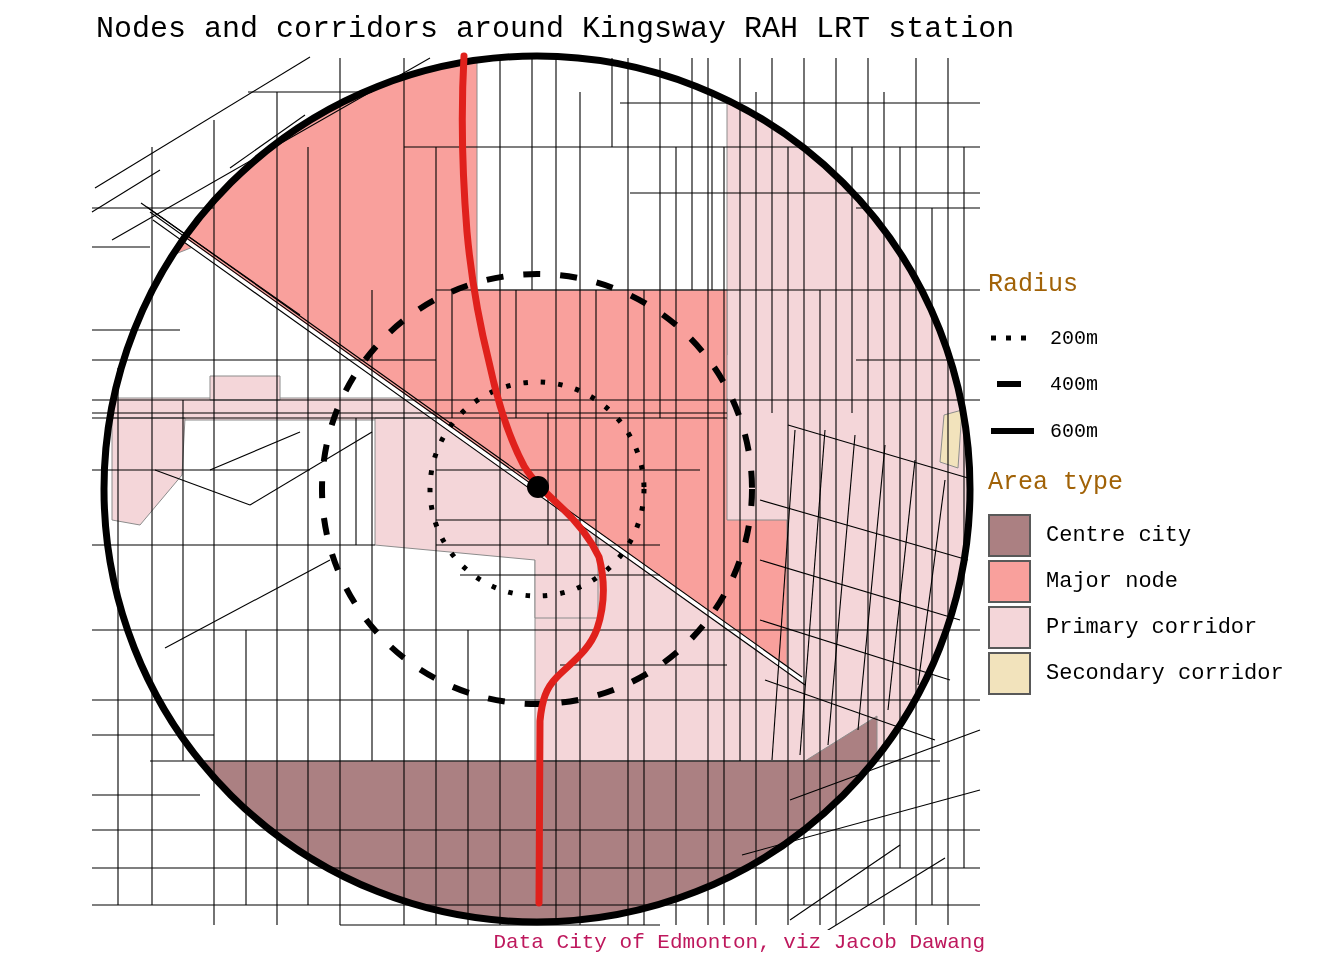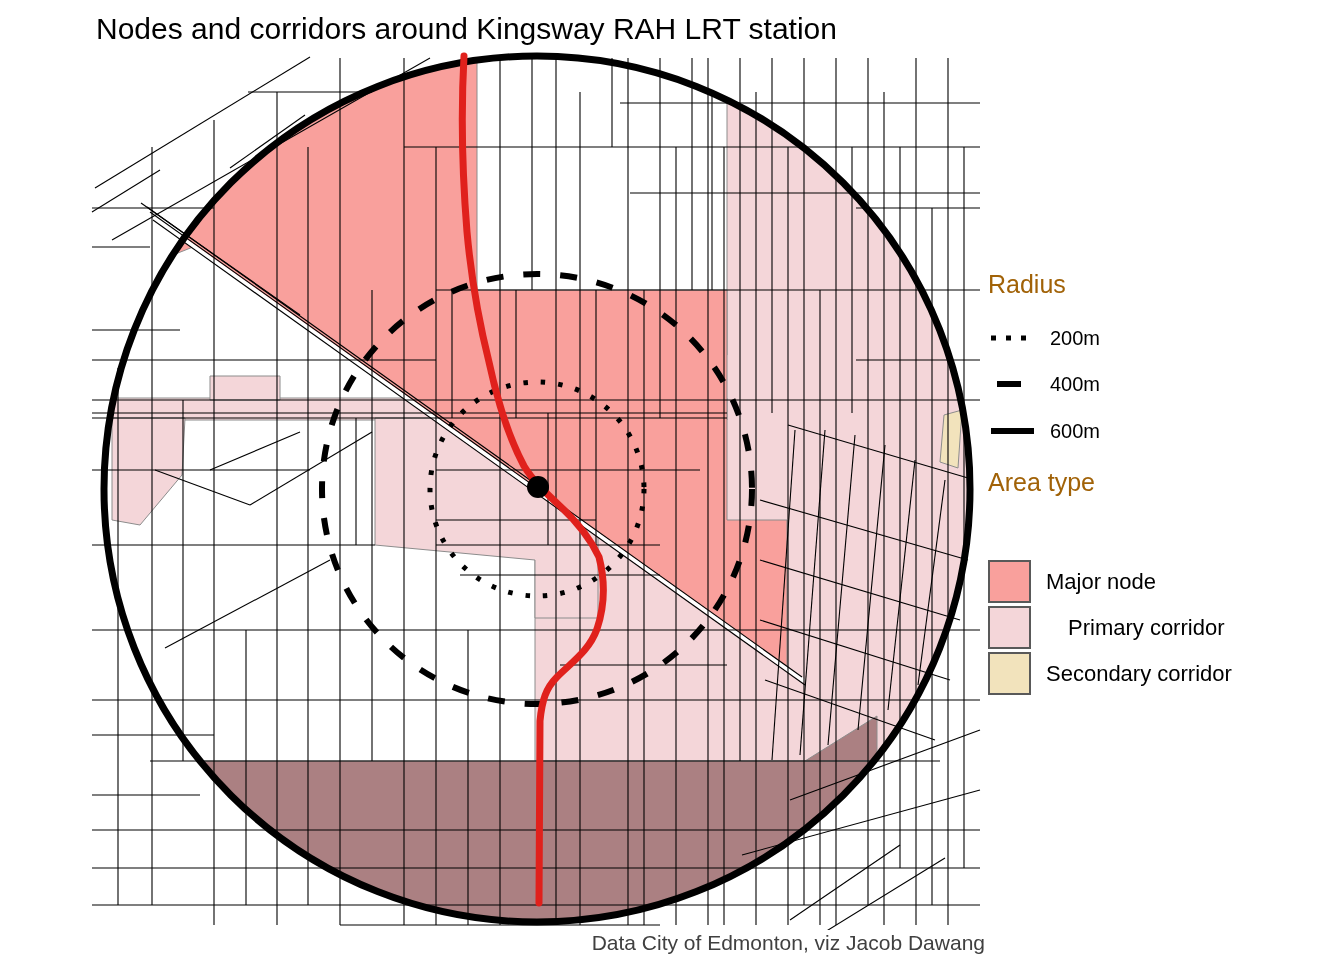--- a/index.html
+++ b/index.html
@@ -1,20 +1,20 @@
 <!DOCTYPE html>
 <html><head>
 <meta charset="utf-8">
 <style>
   html,body{margin:0;padding:0;background:#ffffff;}
   #canvas{position:relative;width:1344px;height:960px;background:#ffffff;overflow:hidden;
-          font-family:Liberation Sans, sans-serif;color:#000;}
+          font-family:Liberation Mono, monospace;color:#000;}
   #map-svg{position:absolute;left:0;top:0;}
   .chart-title{position:absolute;left:96px;top:12px;font-size:30px;line-height:34px;color:#000;}
-  .caption{position:absolute;left:0;top:931px;width:985px;text-align:right;font-size:21px;color:#404040;}
+  .caption{position:absolute;left:0;top:931px;width:985px;text-align:right;font-size:21px;color:#be185d;}
   .legend{position:absolute;left:988px;}
   .legend-title{font-size:25px;color:#a16207;}
   #radius-legend{top:270px;}
   #area-legend{top:468px;}
   .radius-item{position:absolute;left:0;height:26px;display:flex;align-items:center;}
   .radius-key{width:52px;height:12px;margin-right:8px;}
   .radius-label{font-size:20px;margin-left:2px;}
   .area-item{position:absolute;left:0;display:flex;align-items:center;}
   .swatch{width:43px;height:43px;border:2px solid #595959;box-sizing:border-box;margin-right:15px;}
   .area-label{font-size:22px;}
@@ -187,25 +187,29 @@
   <div class="radius-item" style="left:988px;top:418px;">
     <svg class="radius-key" width="52" height="12">
       <line x1="3" y1="6" x2="46" y2="6" stroke="#000" stroke-width="6"></line>
     </svg>
     <span class="radius-label">600m</span>
   </div>
 
   <div class="legend" id="area-legend">
     <div class="legend-title">Area type</div>
   </div>
+  <div class="area-item" style="left:988px;top:514px;">
+    <div class="swatch" style="background: rgb(171, 128, 130);"></div>
+    <span class="area-label">Centre city</span>
+  </div>
   <div class="area-item" style="left:988px;top:560px;">
     <div class="swatch" style="background: rgb(249, 160, 156);"></div>
     <span class="area-label">Major node</span>
   </div>
-  <div class="area-item" style="left:988px;top:606px;gap:22px;">
+  <div class="area-item" style="left:988px;top:606px;">
     <div class="swatch" style="background: rgb(244, 214, 217);"></div>
     <span class="area-label">Primary corridor</span>
   </div>
   <div class="area-item" style="left:988px;top:652px;text-align:right;">
     <div class="swatch" style="background: rgb(242, 227, 188);"></div>
     <span class="area-label">Secondary corridor</span>
   </div>
 
   <div class="caption">Data City of Edmonton, viz Jacob Dawang</div>
 </div>

